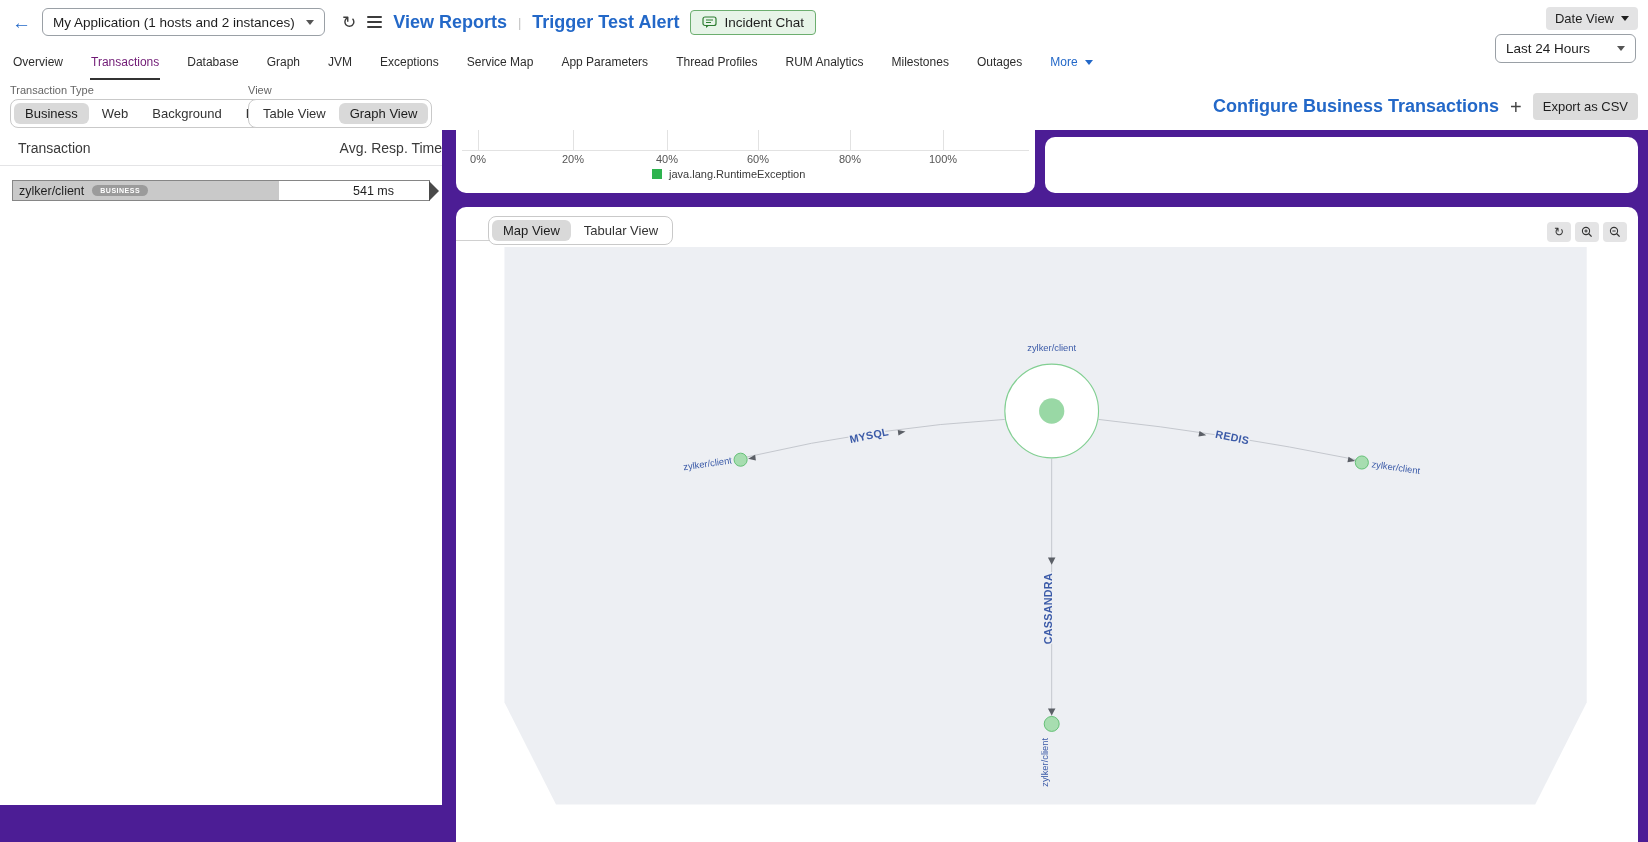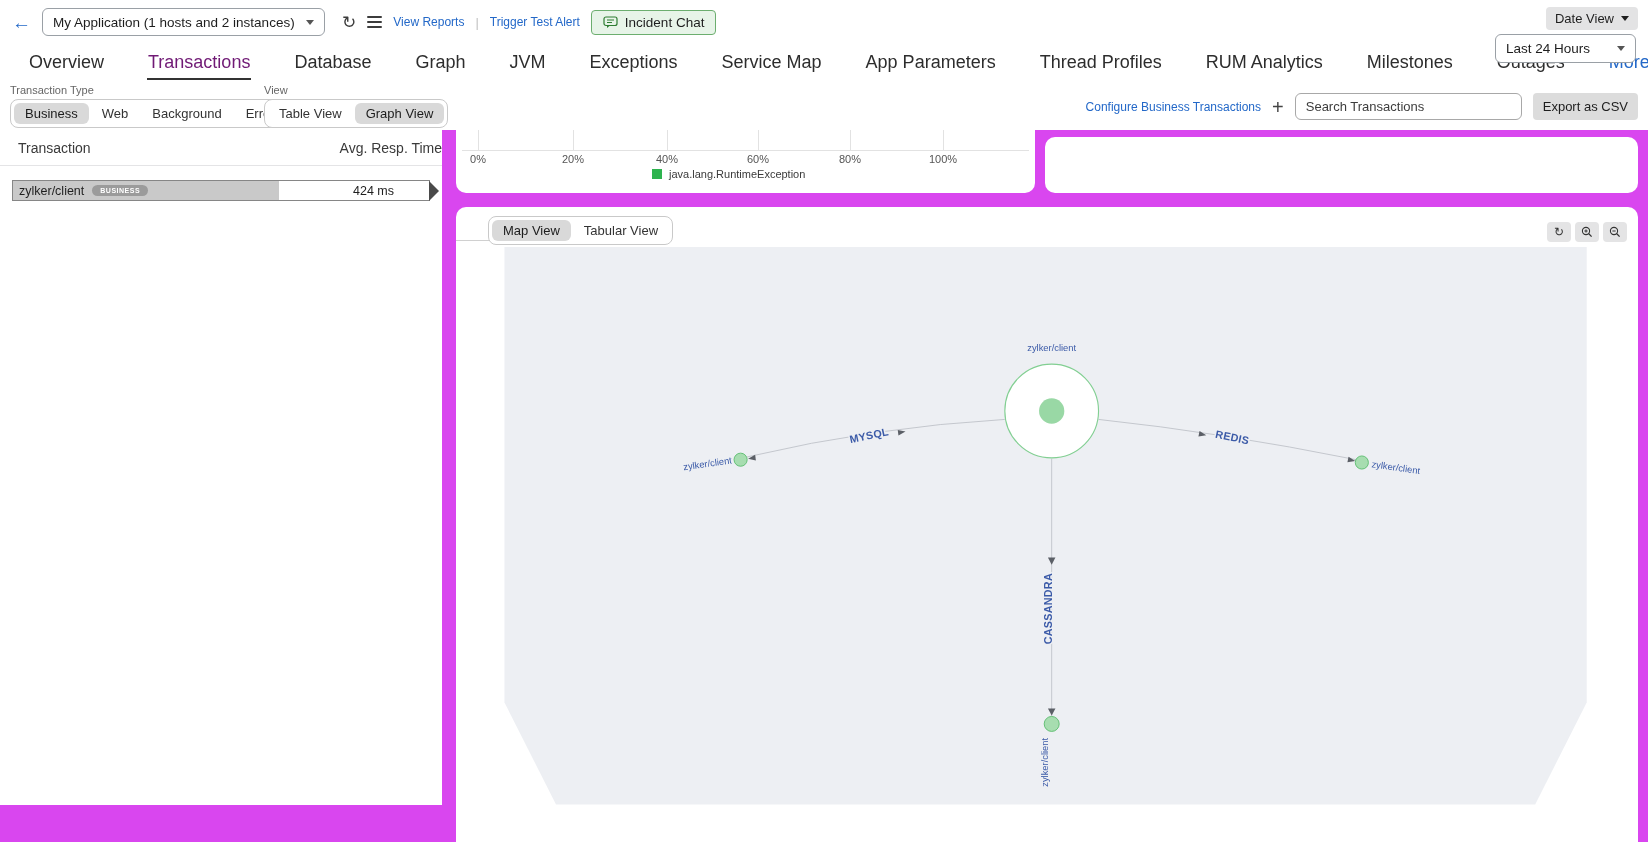--- a/index.html
+++ b/index.html
@@ -18,41 +18,41 @@
   .back { color: #2368c8; font-size: 19px; cursor: pointer; line-height: 1; }
   .app-select {
     width: 283px; height: 28px; border: 1px solid #9aa0a6; border-radius: 6px;
     display: flex; align-items: center; justify-content: space-between;
     padding: 0 10px; font-size: 13.5px; color: #1d1d1d; background: #fff; cursor: pointer;
   }
   .caret { width: 0; height: 0; border-left: 4px solid transparent; border-right: 4px solid transparent; border-top: 5px solid #555; }
   .icon-refresh { font-size: 17px; color: #3c3c3c; margin-left: 6px; cursor: pointer; }
   .hamburger { display: flex; flex-direction: column; gap: 3px; cursor: pointer; }
   .hamburger i { display: block; width: 15px; height: 2px; background: #3c3c3c; border-radius: 1px; }
-  .blue-link { color: #2368c8; font-size: 12px; text-decoration: none; cursor: pointer; }
+  .blue-link { color: #2368c8; font-size: 18px; text-decoration: none; cursor: pointer; font-weight: bold; }
   .pipe { color: #c2c2c2; font-size: 13px; }
   .incident-chat {
     display: flex; align-items: center; gap: 7px; background: #e7f4e8;
     border: 1px solid #6cae6f; border-radius: 4px; padding: 4px 11px;
     font-size: 13.5px; color: #1e1e1e; cursor: pointer; font-family: inherit;
   }
   .date-view {
     position: absolute; right: 10px; top: 7px; background: #e3e3e4; border: none;
     border-radius: 4px; padding: 4px 9px; font-size: 13px; color: #1e1e1e;
     display: flex; align-items: center; gap: 7px; cursor: pointer; font-family: inherit;
   }
   .date-view .caret { border-top-color: #1e1e1e; }
   
   .navrow {
     position: absolute; top: 44px; left: 0; width: 100%; height: 36px;
     background: #fff; display: flex; gap: 26px; padding: 0 12px; align-items: stretch;
   }
   .tab {
-    font-size: 18px; color: #2d2d2d; display: flex; align-items: center; gap: 5px;
-    padding: 2px 1px 0; border-bottom: 2px solid transparent; cursor: pointer; white-space: nowrap; margin-left: 16px;
+    font-size: 12px; color: #2d2d2d; display: flex; align-items: center; gap: 5px;
+    padding: 2px 1px 0; border-bottom: 2px solid transparent; cursor: pointer; white-space: nowrap;
   }
   .tab.active { color: #701a75; border-bottom-color: #333; }
   .tab.more { color: #2368c8; gap: 7px; }
   .tab.more .caret { border-top-color: #2368c8; }
   .time-select {
     position: absolute; right: 12px; top: 34px; width: 141px; height: 29px;
     border: 1px solid #9aa0a6; border-radius: 6px; background: #fff;
     display: flex; align-items: center; justify-content: space-between;
     padding: 0 10px; font-size: 13.5px; color: #1d1d1d; cursor: pointer; z-index: 5;
   }
@@ -75,21 +75,21 @@
   .search-input {
     width: 227px; height: 27px; border: 1px solid #a8a8a8; border-radius: 6px;
     padding: 0 10px; font-size: 13px; color: #333; font-family: inherit; outline: none; background: #fff;
   }
   .search-input::placeholder { color: #3d3d3d; opacity: 1; }
   .export-btn {
     background: #dcdcdc; border: none; border-radius: 4px; padding: 6px 10px;
     font-size: 13px; color: #1e1e1e; cursor: pointer; font-family: inherit; white-space: nowrap;
   }
   
-  .content { position: absolute; top: 130px; left: 0; right: 0; bottom: 0; background: #d946ef; text-decoration: underline; }
+  .content { position: absolute; top: 130px; left: 0; right: 0; bottom: 0; background: #4c1d95; text-decoration: underline; }
   
   .left-panel { position: absolute; left: 0; top: 0; width: 442px; height: 675px; background: #fff; }
   .lp-header {
     height: 36px; border-bottom: 1px solid #e4e4e6; display: flex; align-items: center;
     font-size: 14px; color: #3a3a3a;
   }
   .lp-header .c0 { margin-left: 18px; }
   .lp-header .c1 { margin-left: auto; }
   .t-row {
     position: relative; margin: 14px 0 0 12px; width: 418px; height: 21px;
@@ -203,47 +203,46 @@
 <div class="filterrow">
   <div class="fgroup" style="left:10px">
     <span class="flabel">Transaction Type</span>
     <div class="segbox">
       <button class="seg active">Business</button>
       <button class="seg">Web</button>
       <button class="seg">Background</button>
       <button class="seg">Errors</button>
     </div>
   </div>
-  <div class="fgroup" style="left:264px">
+  <div class="fgroup" style="left:248px">
     <span class="flabel">View</span>
     <div class="segbox">
       <button class="seg">Table View</button>
       <button class="seg active">Graph View</button>
     </div>
   </div>
   <div class="filter-right">
     <a class="blue-link">Configure Business Transactions</a>
     <span class="plus-icon">+</span>
-    <input class="search-input" type="text" placeholder="Search Transactions" style="">
     <button class="export-btn">Export as CSV</button>
   </div>
 </div>
 
 <div class="content">
 
   <div class="left-panel">
     <div class="lp-header">
       <span class="c0">Transaction</span>
       <span class="c1">Avg. Resp. Time</span>
     </div>
     <div class="t-row">
       <div class="t-bar"></div>
       <span class="t-name">zylker/client</span>
       <span class="t-badge">BUSINESS</span>
-      <span class="t-val">424 ms</span>
+      <span class="t-val">541 ms</span>
       <div class="t-arrow"></div>
     </div>
   </div>
 
   <div class="chart-card">
     <div class="gridline" style="left:22px"></div>
     <div class="gridline" style="left:117px"></div>
     <div class="gridline" style="left:211px"></div>
     <div class="gridline" style="left:302px"></div>
     <div class="gridline" style="left:394px"></div>

